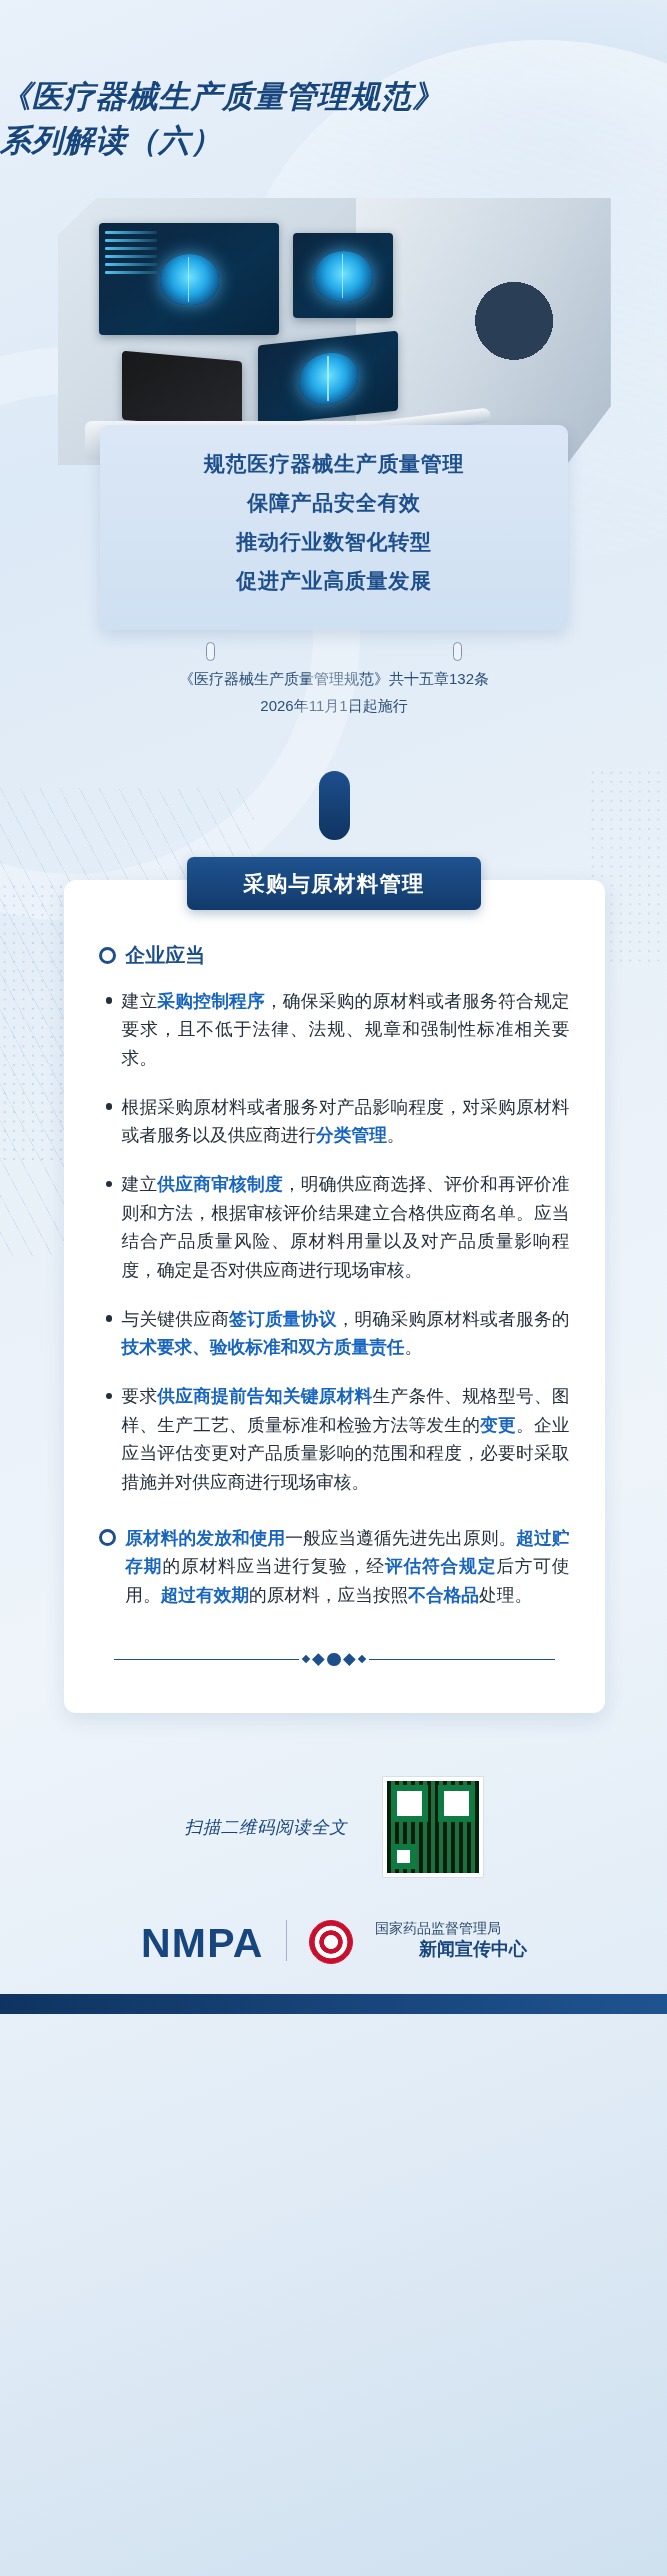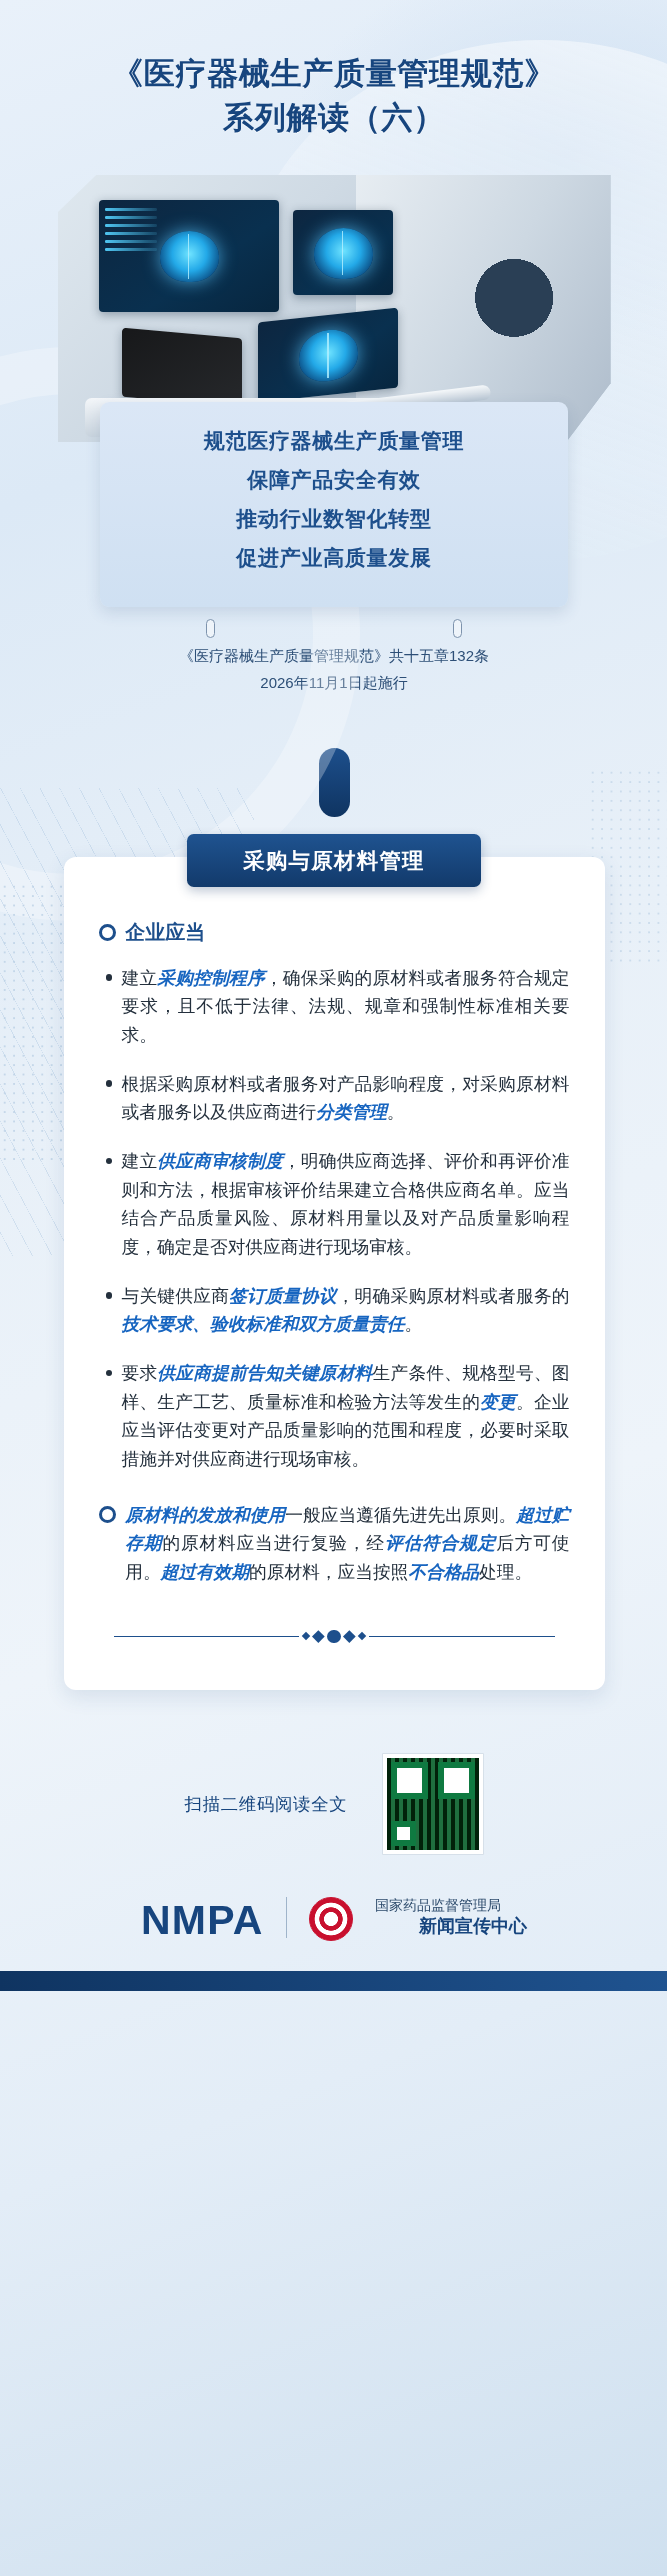--- a/index.html
+++ b/index.html
@@ -61,22 +61,23 @@
     left: -214px; top: 347px;
     width: 574px; height: 574px;
     border-radius: 50%;
     border: 47px solid rgba(255,255,255,.28);
     pointer-events: none;
   }
 
   
   .header {
     position: relative;
-    padding-top: 52px;
-    text-align: center;
+    padding-top: 75px;
+    text-align: left;
+    font-style: italic;
   }
   .title-line {
     color: #17457e;
     font-weight: bold;
     font-size: 31px;
     letter-spacing: 0.7px;
     line-height: 1.42;
     text-shadow: 0 0.7px 0 rgba(255,255,255,.6);
   }
 
@@ -256,21 +257,21 @@
     text-align: justify;
   }
   ul.bullets li::before {
     content: "";
     position: absolute;
     left: -16px; top: 10.7px;
     width: 6.7px; height: 6.7px;
     border-radius: 50%;
     background: #24303d;
   }
-  .hl { color: #1765c0; font-weight: bold; font-style: italic; }
+  .hl { color: #1765c0; font-weight: bold; }
 
   .para-block {
     display: flex;
     gap: 9.4px;
     margin-top: 27px;
     justify-content: center;
   }
   .para-block .ring { margin-top: 5.3px; }
   .para-block p {
     margin: 0;
@@ -315,20 +316,21 @@
   .qr-row {
     display: flex;
     align-items: center;
     justify-content: center;
     gap: 36px;
   }
   .qr-text {
     color: #17457e;
     font-size: 17.4px;
     letter-spacing: 0.7px;
+    font-style: italic;
   }
   .qr {
     width: 100px; height: 100px;
     background:
       linear-gradient(#1f6f3f,#1f6f3f) 0 0/100% 100%,
       repeating-linear-gradient(90deg, #0a4d2a 0 4px, #ffffff 4px 8px);
     background-blend-mode: multiply;
     border: 4px solid #fff;
     box-shadow: 0 0 0 0.7px #cfd9e3;
     position: relative;

